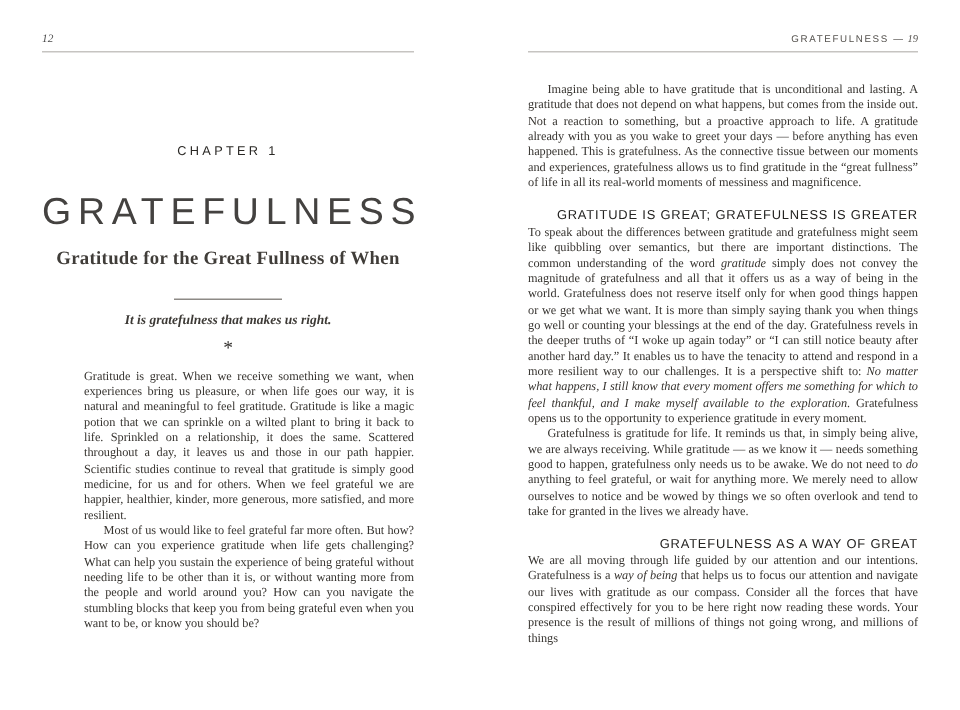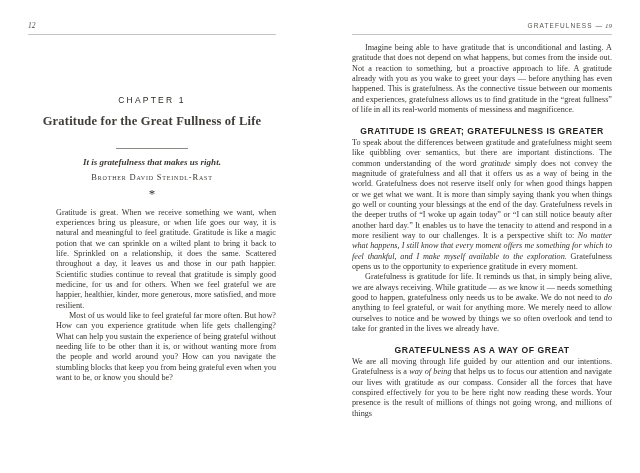--- a/index.html
+++ b/index.html
@@ -56,50 +56,50 @@
   }
   .ornament{margin-top:7px;text-align:center;font-size:13px;color:#2f2d2a;line-height:10px;}
 
   
   .body-block{margin-top:9px;margin-left:28px;}
   .body-block p, .intro p{
     margin:0;font-size:8.2px;line-height:10.35px;
     text-align:justify;color:#36332f;
   }
   p.indent{text-indent:13px;}
-  .page-right .body-start{margin-top:8px;}
+  .page-right .body-start{margin-top:20px;}
   em{font-style:italic;}
 
   .section-heading{
     margin:11px 0 1.5px 0;
     font-family:"Liberation Sans", sans-serif;
-    font-size:8.6px;font-weight:bold;letter-spacing:0.55px;
-    color:#232220;text-align:center;
+    font-size:8.6px;font-weight:normal;letter-spacing:0.55px;
+    color:#232220;text-align:right;
   }
 </style>
 </head>
 <body>
 
 <div>
 
   <div class="page page-left">
     <div class="folio-row">
       <span>12</span>
     </div>
     <hr class="head-rule">
 
     <div class="chapter-label">CHAPTER 1</div>
-    <div class="chapter-subtitle">Gratitude for the Great Fullness of Life</div>
+    <div class="chapter-title">GRATEFULNESS</div>
+    <div class="chapter-subtitle">Gratitude for the Great Fullness of When</div>
 
     <hr class="title-divider">
 
     <div class="epigraph">
       <div>It is gratefulness that makes us right.</div>
     </div>
-    <div class="epigraph-attrib">Brother David Steindl-Rast</div>
 
     <div class="ornament">*</div>
 
     <div class="body-block">
       <p><span>Gratitude is great. When we receive something we want, when experiences bring us pleasure, or when life goes our way, it is natural and meaningful to feel gratitude. Gratitude is like a magic potion that we can sprinkle on a wilted plant to bring it back to life. Sprinkled on a relationship, it does the same. Scattered throughout a day, it leaves us and those in our path happier. Scientific studies continue to reveal that gratitude is simply good medicine, for us and for others. When we feel grateful we are happier, healthier, kinder, more generous, more satisfied, and more resilient.</span></p>
       <p class="indent"><span>Most of us would like to feel grateful far more often. But how? How can you experience gratitude when life gets challenging? What can help you sustain the experience of being grateful without needing life to be other than it is, or without wanting more from the people and world around you? How can you navigate the stumbling blocks that keep you from being grateful even when you want to be, or know you should be?</span></p>
     </div>
   </div>
 
   <div class="page page-right">

